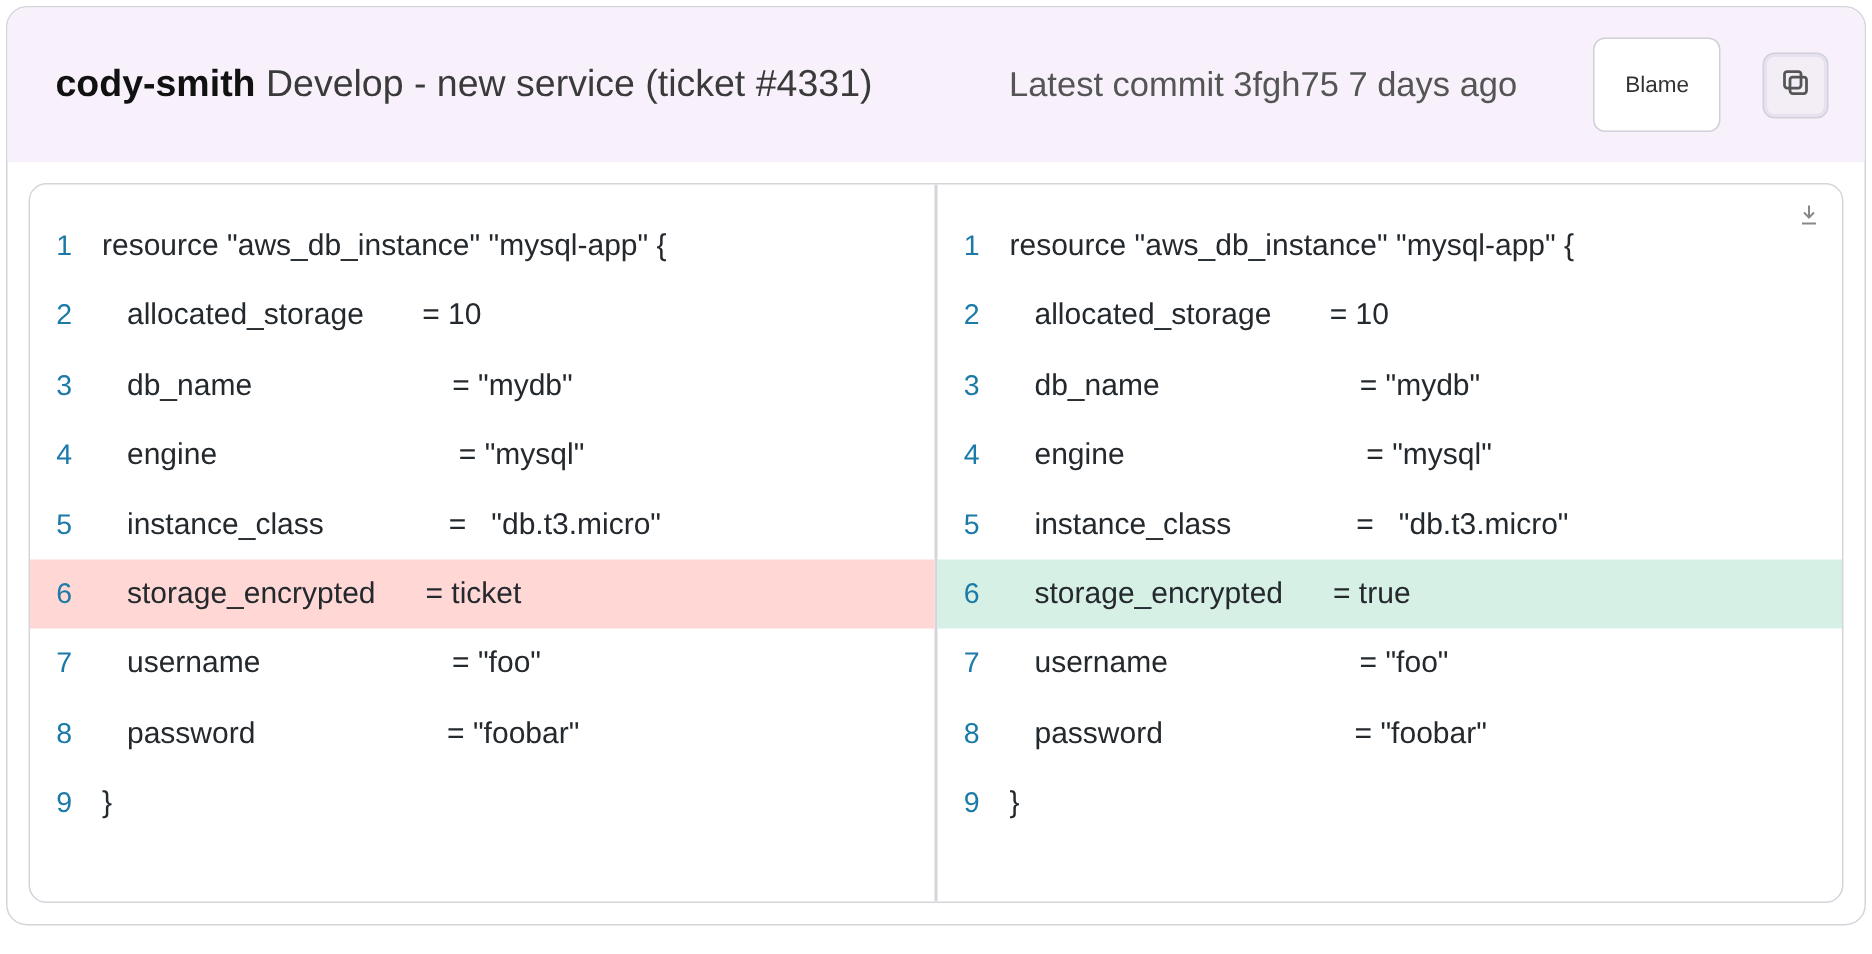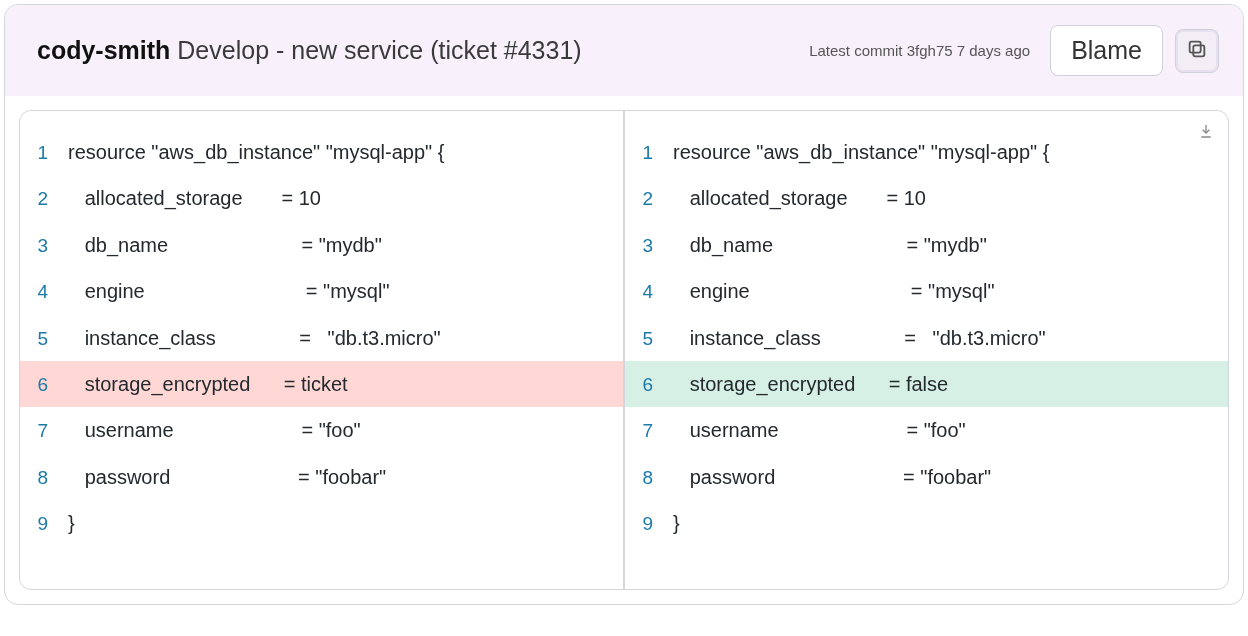--- a/index.html
+++ b/index.html
@@ -12,46 +12,47 @@
       border: 1.5px solid #d5d5dc;
       border-radius: 14px;
       overflow: hidden;
       background: #fff;
     }
     .header {
       background: #f8f1fb;
       padding: 20px 24px 20px 32px;
       display: flex;
       align-items: center;
-      gap: 12px;
+      gap: 28px;
     }
     .header-title {
       flex: 1;
       font-size: 25px;
       color: #3a3a3a;
       font-weight: 400;
     }
     .header-title strong {
       font-weight: 700;
       color: #111;
     }
     .commit-info {
-      font-size: 15px;
+      font-size: 23px;
       color: #555;
       margin-right: 8px;
     }
     .blame-btn {
       background: #ffffff;
       border: 1px solid #d0d0d8;
       border-radius: 8px;
-      padding: 10px 20px;
-      font-size: 25px;
+      padding: 22px 20px;
+      font-size: 15px;
       color: #333;
       cursor: pointer;
       font-family: inherit;
+      margin-left: 15px;
     }
     .copy-btn {
       width: 44px;
       height: 44px;
       background: #ffffff;
       border: 1px solid #d0d0d8;
       border-radius: 8px;
       display: flex;
       align-items: center;
       justify-content: center;
@@ -184,21 +185,21 @@
           <div class="code-line">
             <span class="line-no">4</span>
             <span class="line-content">   engine                             = "mysql"</span>
           </div>
           <div class="code-line">
             <span class="line-no">5</span>
             <span class="line-content">   instance_class               =   "db.t3.micro"</span>
           </div>
           <div class="code-line added">
             <span class="line-no">6</span>
-            <span class="line-content">   storage_encrypted      = false</span>
+            <span class="line-content">   storage_encrypted      = true</span>
           </div>
           <div class="code-line">
             <span class="line-no">7</span>
             <span class="line-content">   username                       = "foo"</span>
           </div>
           <div class="code-line">
             <span class="line-no">8</span>
             <span class="line-content">   password                       = "foobar"</span>
           </div>
           <div class="code-line">

